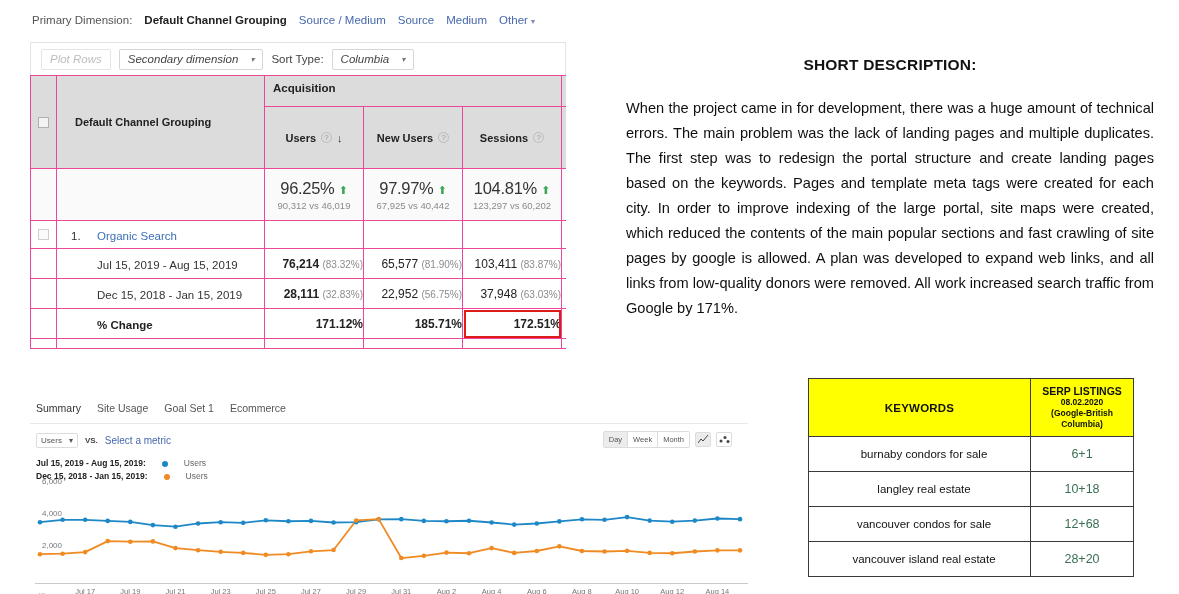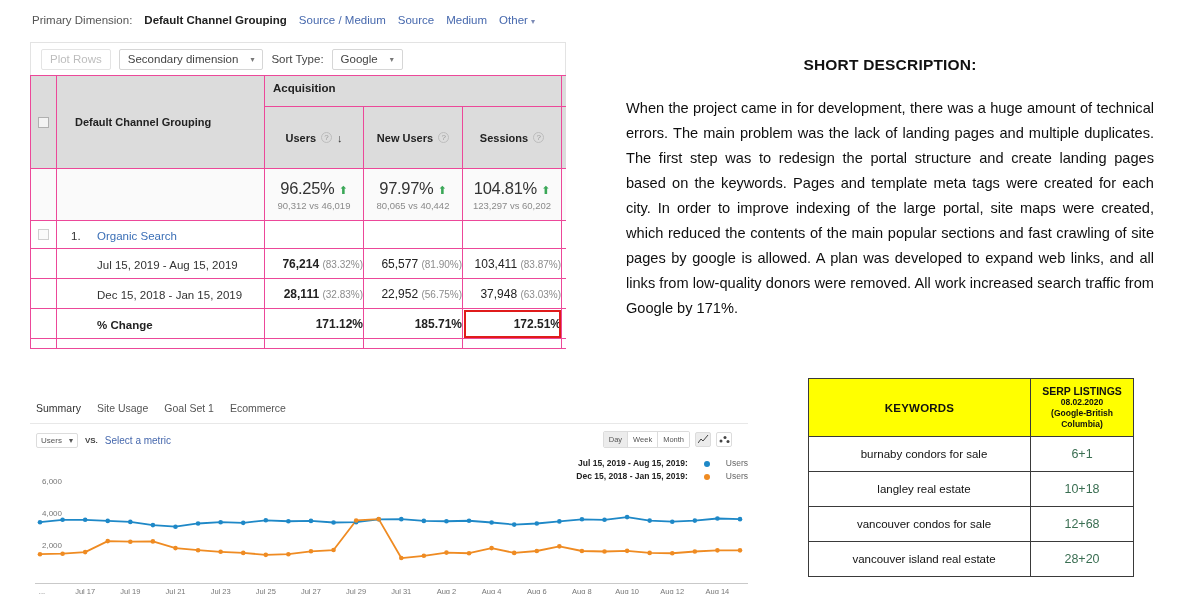--- a/index.html
+++ b/index.html
@@ -34,20 +34,21 @@
     border-bottom: none;
     background: #fff;
     display: flex; align-items: center; gap: 8px;
     padding-left: 10px;
   }
   .btn {
     border: 1px solid #d6d6d6; background: #fff; border-radius: 2px;
     font-size: 11.5px; color: #444; height: 21px;
     display: inline-flex; align-items: center; padding: 0 8px; gap: 12px;
     white-space: nowrap;
+    font-style: italic;
   }
   .btn.disabled { color: #bdbdbd; border-color:#e4e4e4; }
   .btn .caret { font-size: 8px; color:#777; }
   .sort-label { font-size: 11.5px; color: #444; }
 
   table.ga { border-collapse: collapse; width: 540px; table-layout: fixed; }
   table.ga td, table.ga th { border: 1px solid #ec4899; padding: 0; vertical-align: middle; }
 
   .hdr-cell { background:#dcdcdc; }
   .chk-col { width: 26px; }
@@ -119,21 +120,21 @@
   .gran { position:absolute; right:16px; top:-2px; display:flex; align-items:center; gap:5px;}
   .gran-group { display:flex; border:1px solid #dcdcdc; border-radius:2px; overflow:hidden; }
   .gran-group div { font-size:7.5px; color:#555; padding: 3px 5px; border-right:1px solid #dcdcdc; background:#fff;}
   .gran-group div:last-child { border-right:none; }
   .gran-group div.sel { background:#ececec; }
   .iconbtn { border:1px solid #dcdcdc; width:16px; height:15px; display:inline-flex;
              align-items:center; justify-content:center; background:#fff; border-radius:2px;}
   .iconbtn.sel { background:#ececec; }
 
   .legend { margin-top: 9px; padding-left: 6px; }
-  .legend-line { font-size: 8.5px; color:#222; font-weight:bold; display:flex; align-items:center; gap:16px; line-height:13px;justify-content:flex-end;}
+  .legend-line { font-size: 8.5px; color:#222; font-weight:bold; display:flex; align-items:center; gap:16px; line-height:13px;}
   .dot { width:6px; height:6px; border-radius:50%; display:inline-block; }
   .legend-metric { font-weight: normal; color:#666; font-size:8.5px; }
 
   #plot { position: relative; margin-top: 4px; width: 718px; height: 96px; }
   #plot svg { display:block; }
   .ytick { position:absolute; font-size:8px; color:#777; }
   .xaxis { position: relative; width: 718px; height: 20px; }
   .xtick { position:absolute; font-size:7.5px; color:#777; transform: translateX(-50%); top: 3px;}
   .axisline { border-top: 1px solid #c9c9c9; width: 713px; margin-left: 5px; }
 
@@ -172,21 +173,21 @@
     <div class="toolbar">
       <span class="btn disabled">
         <span>Plot Rows</span>
       </span>
       <span class="btn">
         <span>Secondary dimension</span>
         <span class="caret">▾</span>
       </span>
       <span class="sort-label">Sort Type:</span>
       <span class="btn">
-        <span>Google</span>
+        <span>Columbia</span>
         <span class="caret">▾</span>
       </span>
     </div>
 
     <table class="ga">
       <colgroup>
         <col class="chk-col">
           <col class="name-col">
         <col class="m-col">
           <col class="m-col">
@@ -239,21 +240,21 @@
             <span>96.25%</span>
             <span class="up-arrow">⬆</span>
           </div>
           <div class="sum-sub">90,312 vs 46,019</div>
         </td>
         <td class="sumcell">
           <div class="sum-pct">
             <span>97.97%</span>
             <span class="up-arrow">⬆</span>
           </div>
-          <div class="sum-sub">80,065 vs 40,442</div>
+          <div class="sum-sub">67,925 vs 40,442</div>
         </td>
         <td class="sumcell">
           <div class="sum-pct">
             <span>104.81%</span>
             <span class="up-arrow">⬆</span>
           </div>
           <div class="sum-sub">123,297 vs 60,202</div>
         </td>
         <td class="sumcell"></td>
       </tr>

